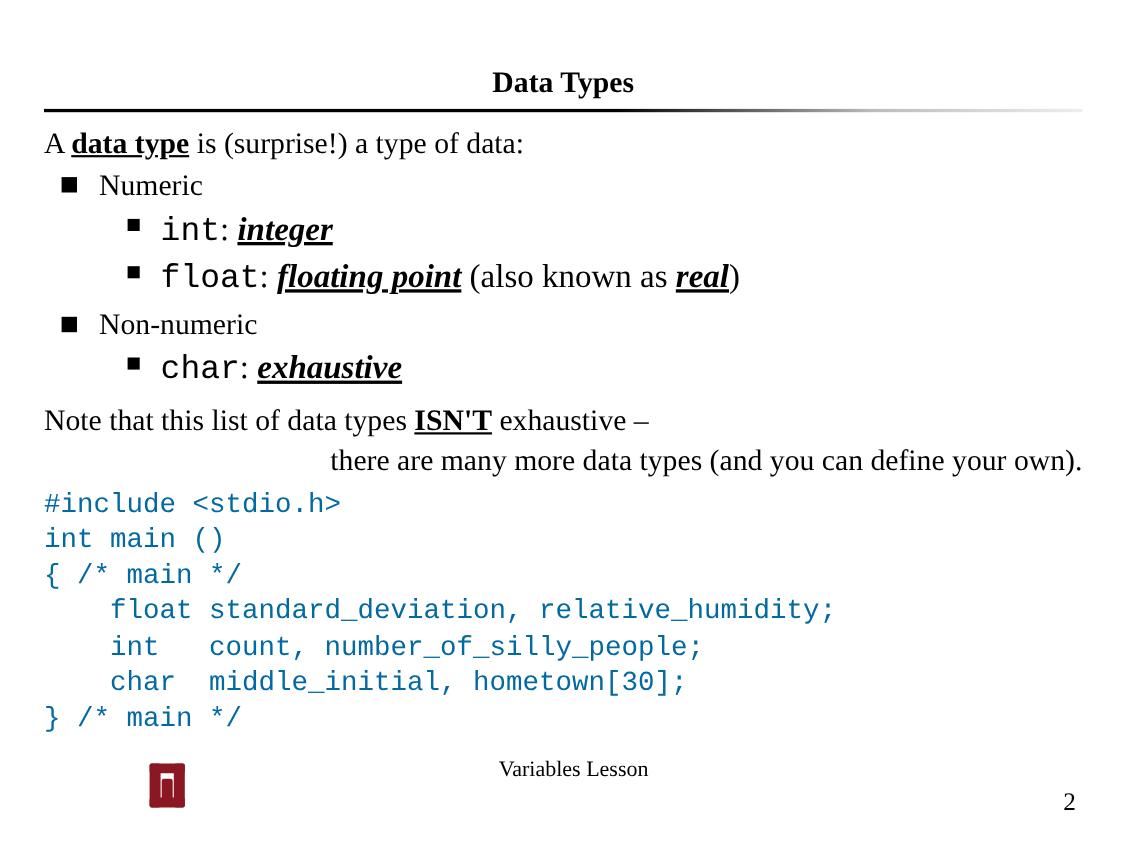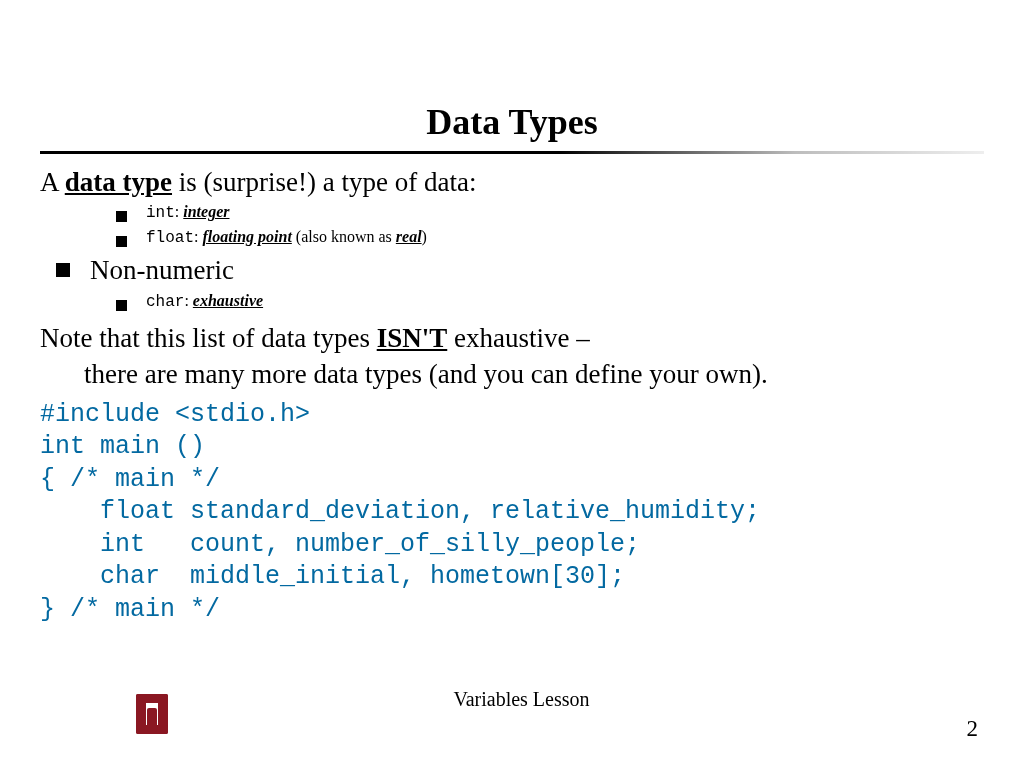--- a/index.html
+++ b/index.html
@@ -10,24 +10,23 @@
     font-family: "Times New Roman", Times, serif;
     color: #000;
     position: relative;
     overflow: hidden;
   }
   .slide {
     padding: 60px 40px 0 40px;
   }
   .title {
     text-align: center;
-    font-size: 36px;
+    font-size: 27px;
     font-weight: bold;
     margin-bottom: 8px;
-    margin-top: 41px;
   }
   .rule {
     width: 100%;
     height: 3px;
     background: linear-gradient(to right, #000 0%, #000 55%, #bdbdbd 80%, #eeeeee 100%);
     margin-bottom: 10px;
   }
   .body {
     font-size: 27px;
     line-height: 1.35;
@@ -46,35 +45,35 @@
     position: absolute;
     left: 16px;
     top: 11px;
     width: 14px;
     height: 14px;
     background: #000;
   }
   li.lvl2 {
     padding-left: 106px;
     position: relative;
-    font-size: 16px;
+    font-size: 30px;
     margin: 1px 0;
   }
   li.lvl2::before {
     content: "";
     position: absolute;
     left: 76px;
     top: 10px;
     width: 11px;
     height: 11px;
     background: #000;
   }
   .mono { font-family: "Courier New", Courier, monospace; }
   .note { margin-top: 6px; }
-  .note-cont { padding-left: 44px; }
+  .note-cont { padding-left: 44px; text-align: right; }
   .code {
     font-family: "Courier New", Courier, monospace;
     color: #0369a1;
     font-size: 25px;
     line-height: 1.3;
     white-space: pre;
     margin-top: 6px;
   }
   .footer {
     position: absolute;
@@ -108,20 +107,23 @@
 <div class="slide">
   <div class="title">Data Types</div>
   <div class="rule"></div>
 
   <div class="body">
     <div class="intro">
       <span>A </span><span class="bu">data type</span><span> is (surprise!) a type of data:</span>
     </div>
 
     <ul>
+      <li class="lvl1">
+        <span>Numeric</span>
+      </li>
       <li class="lvl2">
         <span class="mono">int</span><span>:   </span><span class="iu">integer</span>
       </li>
       <li class="lvl2">
         <span class="mono">float</span><span>: </span><span class="iu">floating point</span><span> (also known as </span><span class="iu">real</span><span>)</span>
       </li>
       <li class="lvl1">
         <span>Non-numeric</span>
       </li>
       <li class="lvl2">

